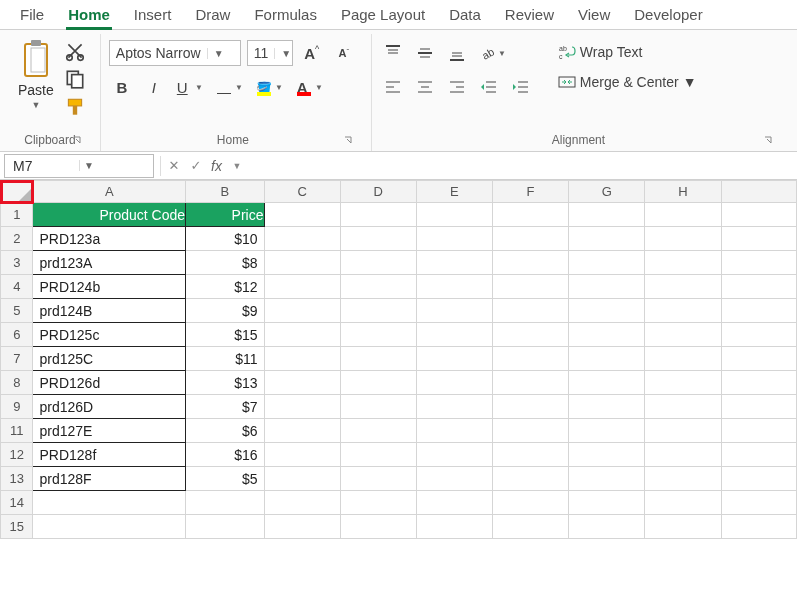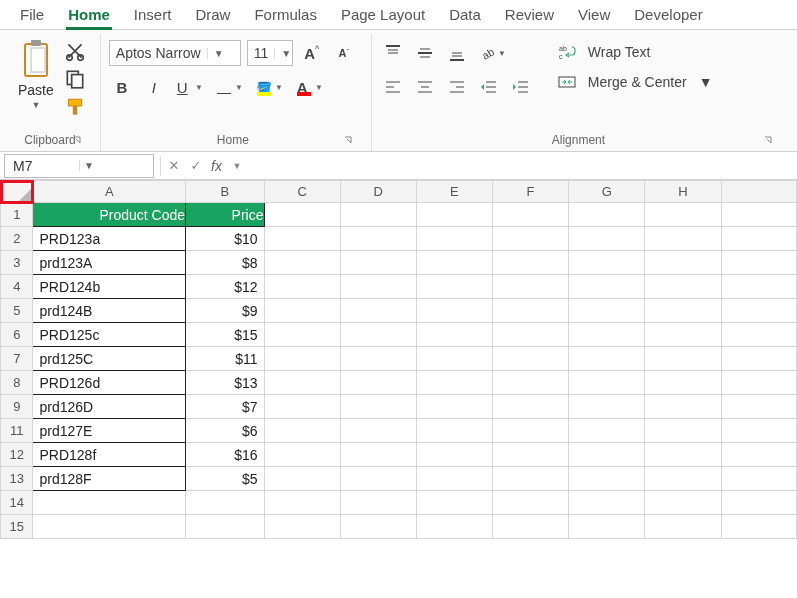--- a/index.html
+++ b/index.html
@@ -46,21 +46,21 @@
 .fill-swatch .bar{ position:absolute; bottom:0; left:0; right:2px; height:4px; background:#ffff00;}
 .font-swatch .bar{ background:#ff0000;}
 .inc-a{ font-size:15px; font-weight:600;}
 .dec-a{ font-size:11px; font-weight:600;}
 
 
 .align-rows{ display:flex; flex-direction:column; gap:8px; padding-top:4px;}
 .align-row{ display:flex; align-items:center; gap:6px;}
 .align-icon svg{ width:18px; height:18px;}
 .wrap-merge{ display:flex; flex-direction:column; gap:6px; padding-top:4px; margin-left:12px;}
-.wide-btn{ display:flex; align-items:center; gap:12px; padding:3px 6px; cursor:pointer; font-size:14px; color:#444;}
+.wide-btn{ display:flex; align-items:center; gap:4px; padding:3px 6px; cursor:pointer; font-size:14px; color:#444;}
 .wide-btn svg{ width:18px; height:18px;}
 
 
 .fbar{ display:flex; align-items:center; height:28px; border-bottom:1px solid #d0d0d0;}
 .namebox{ display:flex; align-items:center; border:1px solid #bbb; height:24px; margin:0 4px;}
 .namebox span{ padding:0 8px; width:74px; font-size:14px; color:#333;}
 .namebox .dd{ font-size:10px; padding:0 4px; color:#666; border-left:1px solid #ddd;}
 .fx-btn{ width:22px; height:22px; display:flex; align-items:center; justify-content:center; color:#888; font-size:13px;}
 .fx-sep{ width:1px;height:20px;background:#ddd;margin:0 2px;}
 .fx-label{ font-style:italic; font-size:14px; color:#666; padding:0 4px;}

